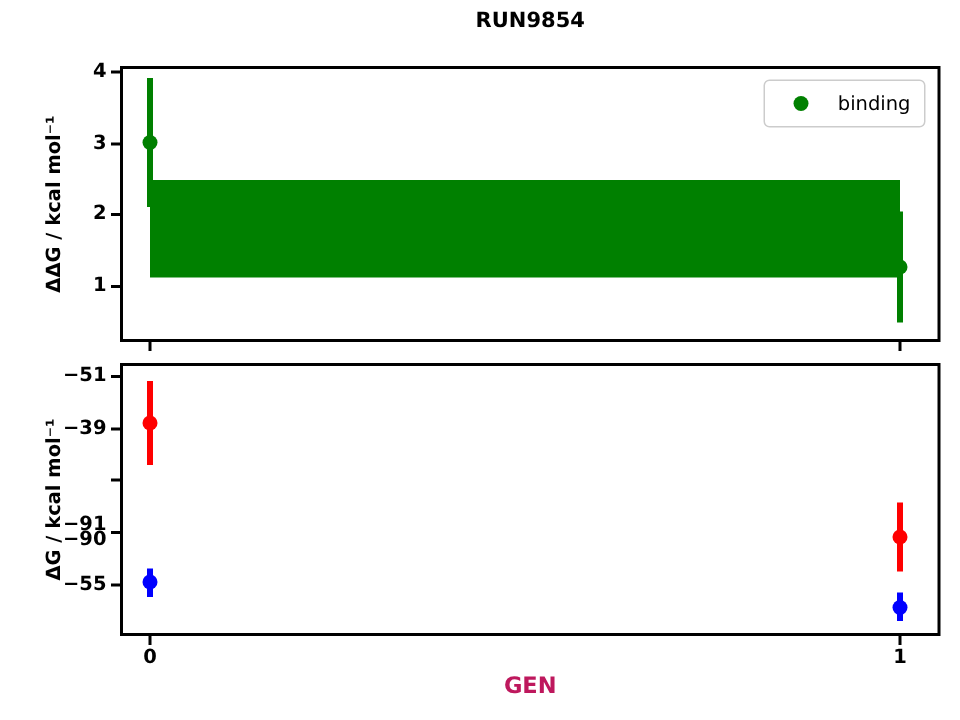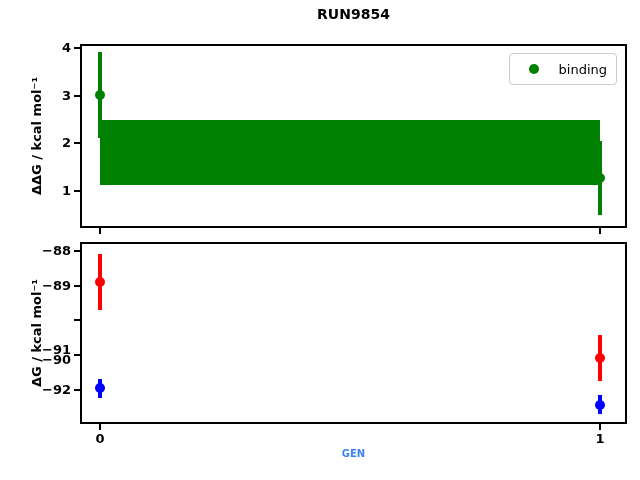--- a/index.html
+++ b/index.html
@@ -15,21 +15,21 @@
   .fig-title {
     position: absolute;
     left: 82px; top: 6px; width: 543px;
     text-align: center;
     font-size: 14px; font-weight: bold; color: #000;
   }
   .xlabel {
     position: absolute;
     left: 82px; top: 448px; width: 543px;
     text-align: center;
-    font-size: 10px; font-weight: bold; color: #3b82f6;
+    font-size: 15px; font-weight: bold; color: #be185d;
   }
   .ylabel {
     position: absolute;
     left: 29px;
     transform-origin: 0 0;
     transform: rotate(-90deg);
     text-align: center;
     font-size: 13px; font-weight: bold; color: #000;
     white-space: nowrap;
     height: 16px; line-height: 16px;
@@ -102,29 +102,29 @@
       <div class="tick-label y-tick-label" style="position: absolute; left: 21px; top: 39.9098px;">4</div>
       <div class="tick-mark" style="position: absolute; left: 99px; top: 228px; width: 2px; height: 6px;"></div>
       <div class="tick-mark" style="position: absolute; left: 599px; top: 228px; width: 2px; height: 6px;"></div>
       <div class="band" style="position: absolute; left: 100px; top: 120.005px; width: 500px; height: 65.4111px; background-color: rgb(0, 128, 0);"></div>
       <div class="error-bar" style="position: absolute; left: 98px; top: 51.7294px; height: 85.9416px; background-color: rgb(0, 128, 0);"></div>
       <div class="error-bar" style="position: absolute; left: 598px; top: 141.013px; height: 74.4828px; background-color: rgb(0, 128, 0);"></div>
       <div class="data-point" style="position: absolute; left: 95px; top: 89.7003px; background-color: rgb(0, 128, 0);"></div>
       <div class="data-point" style="position: absolute; left: 595px; top: 173.255px; background-color: rgb(0, 128, 0);"></div>
       <div class="axes-border" style="position: absolute; left: 80px; top: 242px; width: 547px; height: 182px;"></div>
       <div class="tick-mark" style="position: absolute; left: 74px; top: 249.94px; width: 6px; height: 2px;"></div>
-      <div class="tick-label y-tick-label" style="position: absolute; left: 21px; top: 242.94px;">−88</div>
+      <div class="tick-label y-tick-label" style="position: absolute; left: 21px; top: 242.94px;">−51</div>
       <div class="tick-mark" style="position: absolute; left: 74px; top: 284.637px; width: 6px; height: 2px;"></div>
-      <div class="tick-label y-tick-label" style="position: absolute; left: 21px; top: 277.637px;">−89</div>
+      <div class="tick-label y-tick-label" style="position: absolute; left: 21px; top: 277.637px;">−39</div>
       <div class="tick-mark" style="position: absolute; left: 74px; top: 319.335px; width: 6px; height: 2px;"></div>
       <div class="tick-label y-tick-label" style="position: absolute; left: 21px; top: 312.335px; margin-top: 40px;">−90</div>
       <div class="tick-mark" style="position: absolute; left: 74px; top: 354.033px; width: 6px; height: 2px;"></div>
       <div class="tick-label y-tick-label" style="position: absolute; left: 21px; top: 342px;">−91</div>
       <div class="tick-mark" style="position: absolute; left: 74px; top: 388.731px; width: 6px; height: 2px;"></div>
-      <div class="tick-label y-tick-label" style="position: absolute; left: 21px; top: 381.731px;">−92</div>
+      <div class="tick-label y-tick-label" style="position: absolute; left: 21px; top: 381.731px;">−55</div>
       <div class="tick-mark" style="position: absolute; left: 99px; top: 424px; width: 2px; height: 6px;"></div>
       <div class="tick-label x-tick-label" style="position: absolute; left: 85px; top: 431px;">0</div>
       <div class="tick-mark" style="position: absolute; left: 599px; top: 424px; width: 2px; height: 6px;"></div>
       <div class="tick-label x-tick-label" style="position: absolute; left: 585px; top: 431px;">1</div>
       <div class="error-bar" style="position: absolute; left: 98px; top: 378.628px; height: 19.4308px; background-color: rgb(0, 0, 255);"></div>
       <div class="error-bar" style="position: absolute; left: 598px; top: 394.936px; height: 19.4308px; background-color: rgb(0, 0, 255);"></div>
       <div class="data-point" style="position: absolute; left: 95px; top: 383.343px; background-color: rgb(0, 0, 255);"></div>
       <div class="data-point" style="position: absolute; left: 595px; top: 399.651px; background-color: rgb(0, 0, 255);"></div>
       <div class="error-bar" style="position: absolute; left: 98px; top: 254.062px; height: 56.2105px; background-color: rgb(255, 0, 0);"></div>
       <div class="error-bar" style="position: absolute; left: 598px; top: 334.908px; height: 45.8012px; background-color: rgb(255, 0, 0);"></div>

